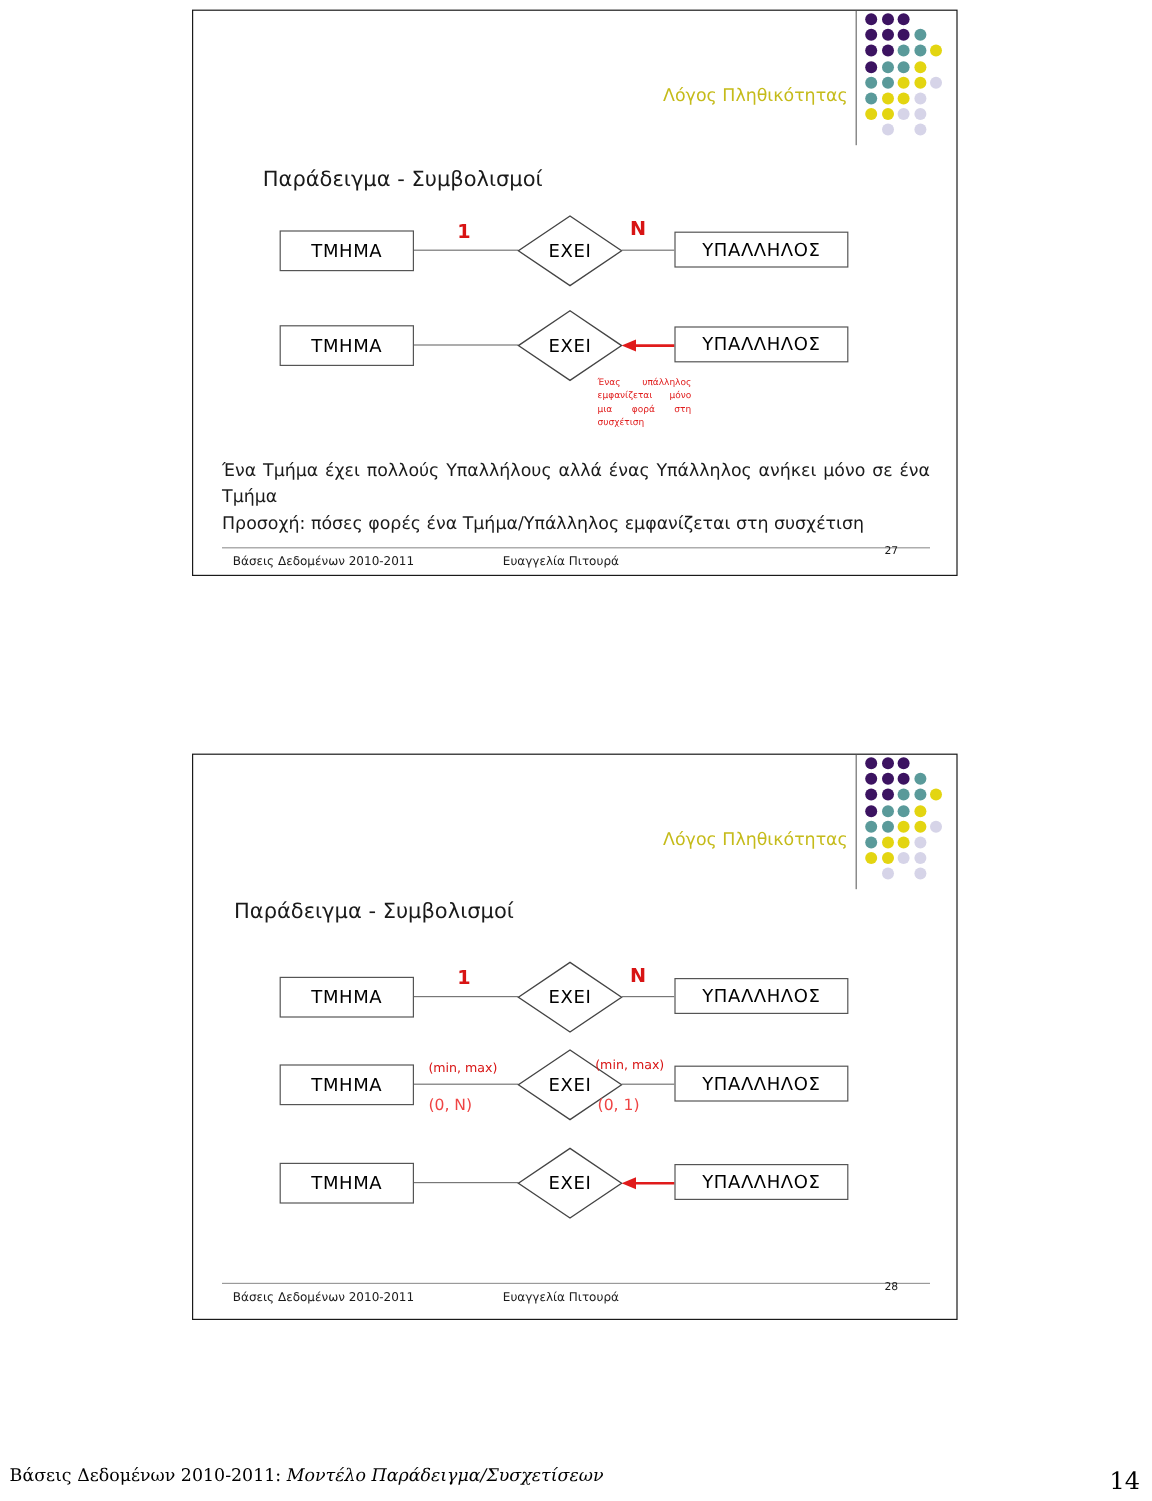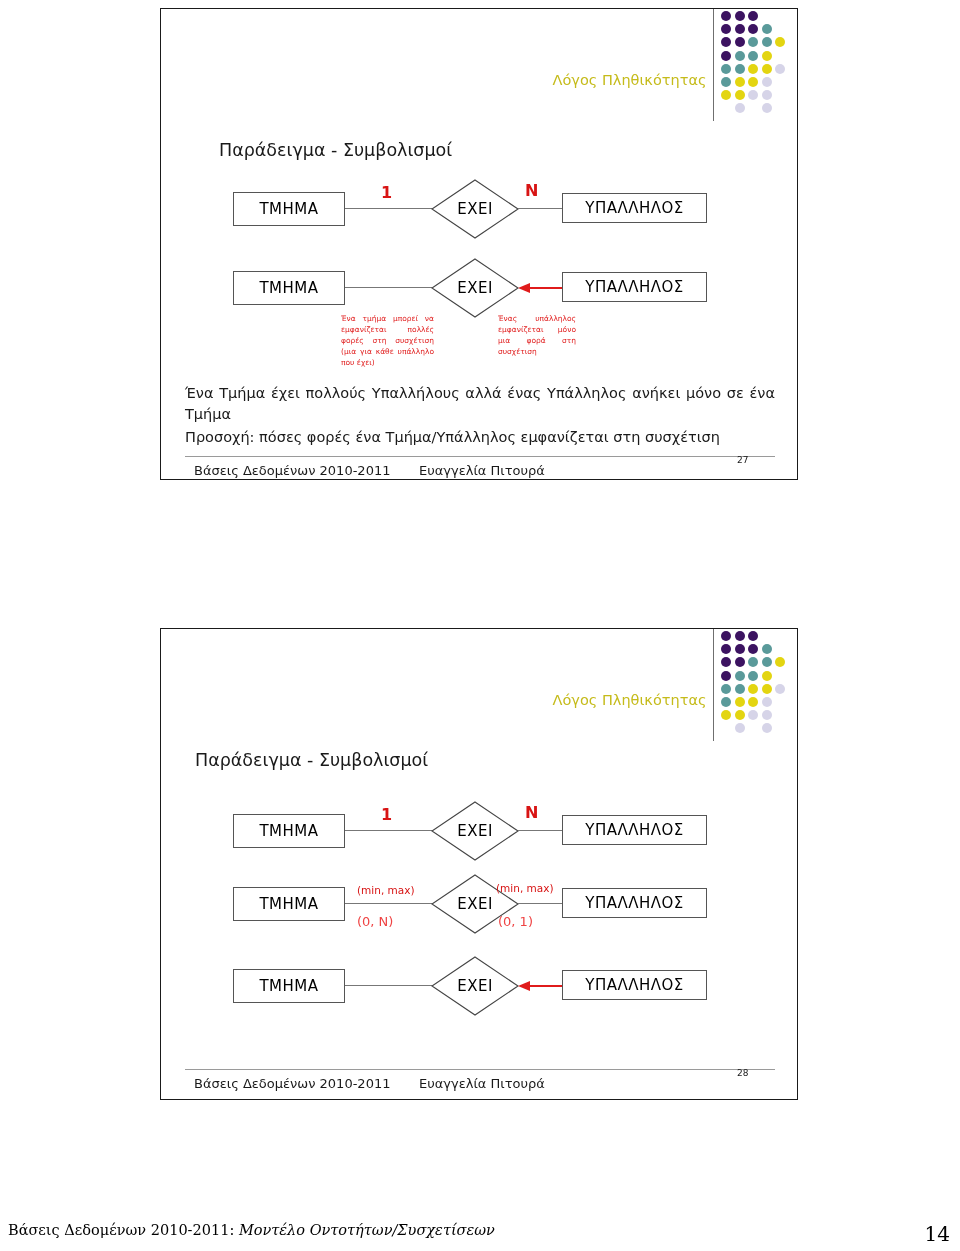--- a/index.html
+++ b/index.html
@@ -169,21 +169,21 @@
 
   
   .slide-footer-rule {
     position: absolute;
     height: 1px;
     background: #9a9a9a;
   }
   .footer-text {
     position: absolute;
     font-family: "DejaVu Sans", sans-serif;
-    font-size: 13px;
+    font-size: 10px;
     color: #1a1a1a;
     white-space: nowrap;
   }
   .footer-page {
     position: absolute;
     font-family: "DejaVu Sans", sans-serif;
     font-size: 9px;
     color: #1a1a1a;
   }
 
@@ -285,21 +285,20 @@
     </div>
     <div class="red-arrow" style="left:357px; top:271px;">
       <svg width="46" height="16" viewBox="0 0 46 16">
         <line x1="45" y1="8" x2="10" y2="8" stroke="#e01b1b" stroke-width="2.2"></line>
         <polygon points="0,8 12,3 12,13" fill="#e01b1b"></polygon>
       </svg>
     </div>
     <div class="entity-box" style="left:401px; top:263px; width:145px; height:30px;">ΥΠΑΛΛΗΛΟΣ</div>
   </div>
 
-  <div class="note-red" style="left:180px; top:305px; width:93px;">Ένα τμήμα μπορεί να εμφανίζεται πολλές φορές στη συσχέτιση (μια για κάθε υπάλληλο που έχει)</div>
   <div class="note-red" style="left:337px; top:305px; width:78px;">Ένας υπάλληλος εμφανίζεται μόνο μια φορά στη συσχέτιση</div>
 
   <div class="body-text" style="left:24px; top:374px; width:590px;">Ένα Τμήμα έχει πολλούς Υπαλλήλους αλλά ένας Υπάλληλος ανήκει μόνο σε ένα Τμήμα</div>
   <div class="body-text" style="left:24px; top:418px; width:590px;">Προσοχή: πόσες φορές ένα Τμήμα/Υπάλληλος εμφανίζεται στη συσχέτιση</div>
 
   <div class="slide-footer-rule" style="left:24px; top:447px; width:590px;"></div>
   <div class="footer-text" style="left:33px; top:454px;">Βάσεις Δεδομένων 2010-2011</div>
   <div class="footer-text" style="left:258px; top:454px;">Ευαγγελία Πιτουρά</div>
   <div class="footer-page" style="left:576px; top:446px;">27</div>
 </div>
@@ -396,15 +395,15 @@
     <div class="entity-box" style="left:401px; top:341px; width:145px; height:30px;">ΥΠΑΛΛΗΛΟΣ</div>
   </div>
 
   <div class="slide-footer-rule" style="left:24px; top:440px; width:590px;"></div>
   <div class="footer-text" style="left:33px; top:447px;">Βάσεις Δεδομένων 2010-2011</div>
   <div class="footer-text" style="left:258px; top:447px;">Ευαγγελία Πιτουρά</div>
   <div class="footer-page" style="left:576px; top:439px;">28</div>
 </div>
 
 <div id="page-footer">
-  <div class="page-footer-text"><span>Βάσεις Δεδομένων 2010-2011: </span><span class="ital">Μοντέλο Οντοτήτων/Συσχετίσεων</span></div>
+  <div class="page-footer-text"><span>Βάσεις Δεδομένων 2010-2011: </span><span class="ital">Μοντέλο Παράδειγμα/Συσχετίσεων</span></div>
   <div class="page-footer-num">14</div>
 </div>
 
 </body></html>

